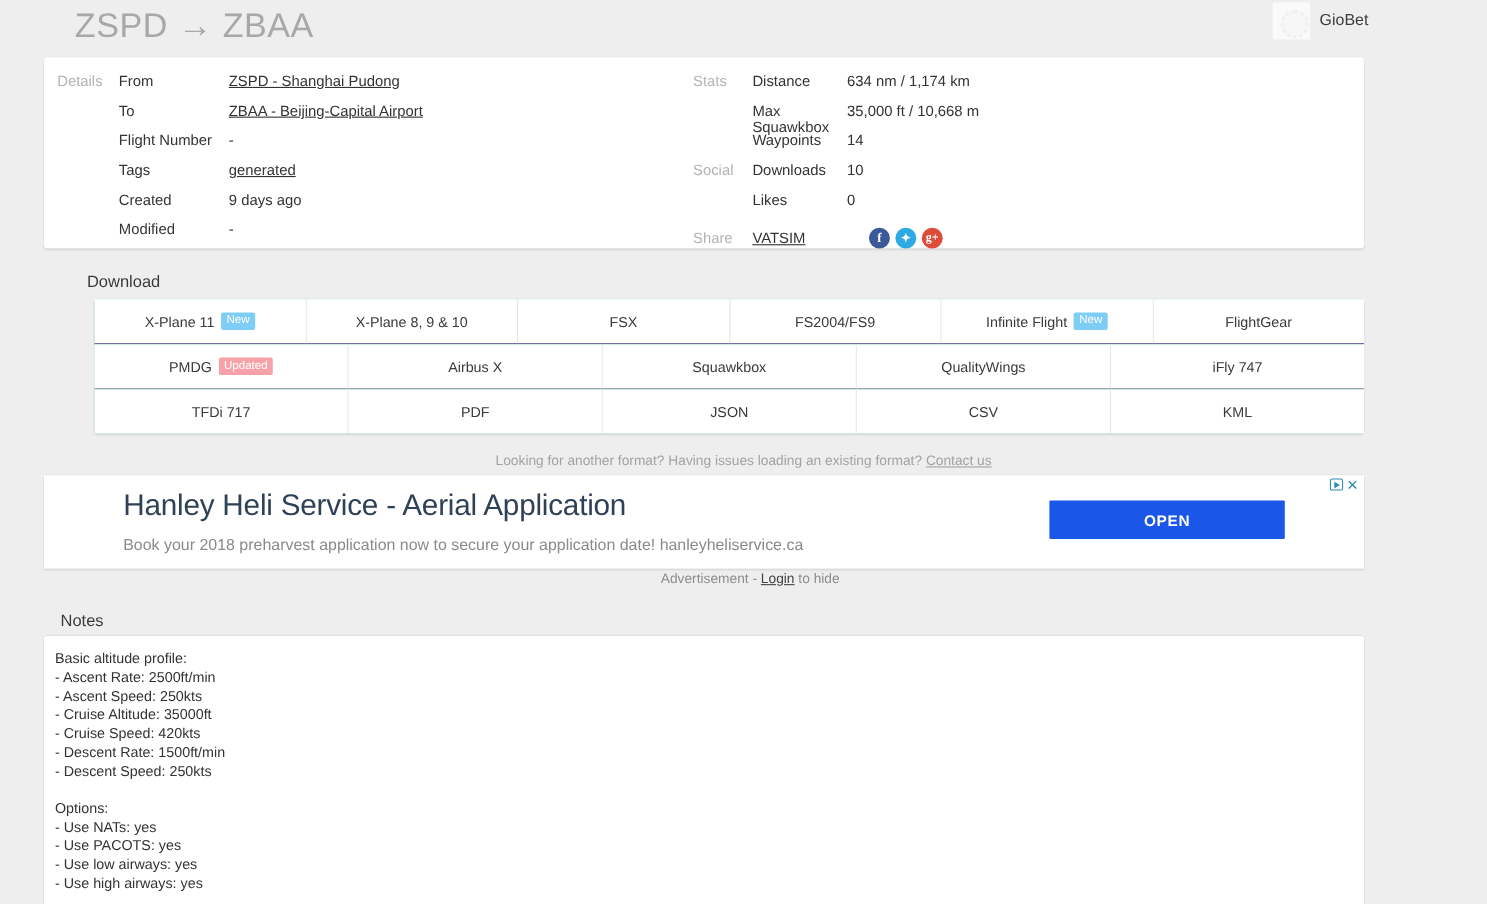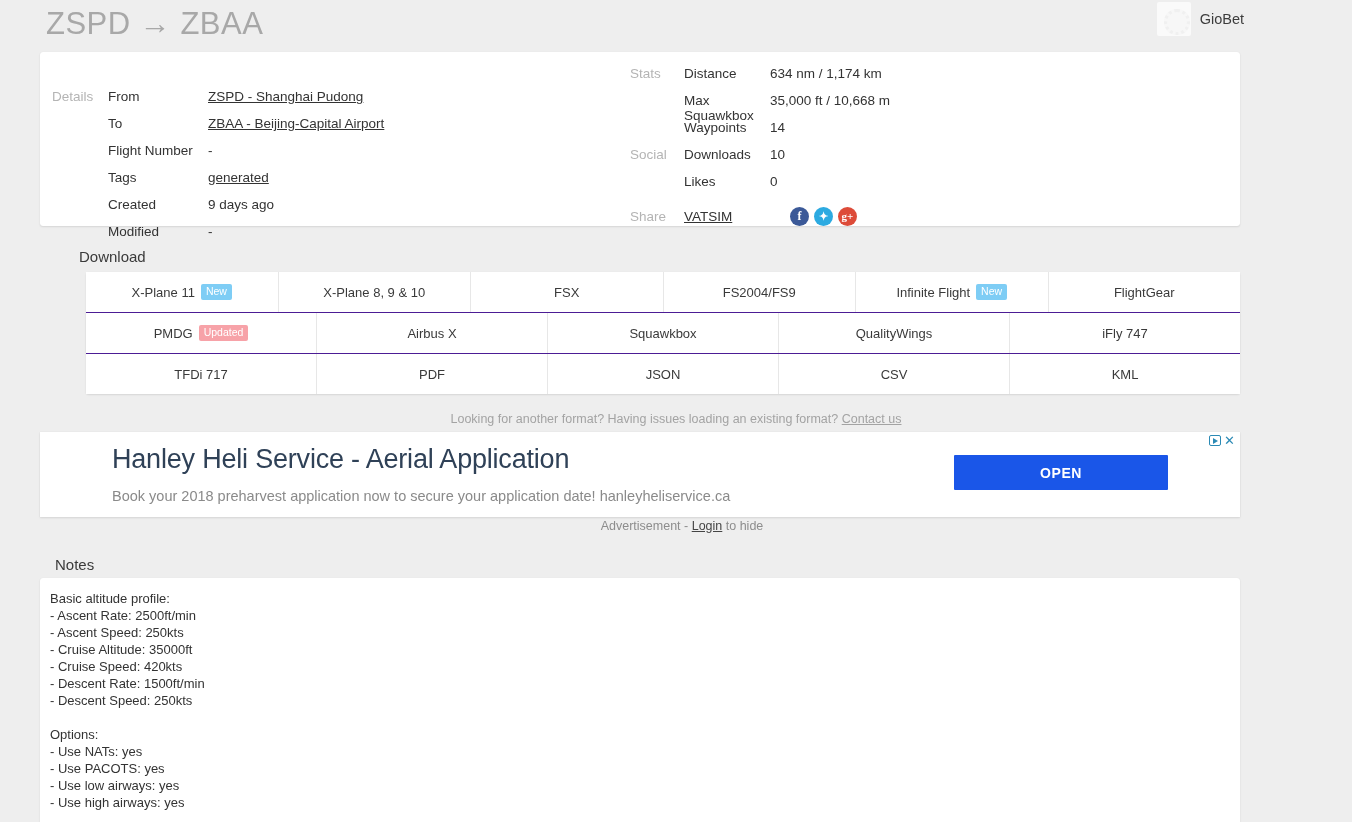--- a/index.html
+++ b/index.html
@@ -9,21 +9,21 @@
     background: #eeeeee;
     font-family: "Liberation Sans", sans-serif;
     overflow: hidden;
   }
   .page { position: relative; width: 1352px; height: 822px; }
 
   
   .header {
     position: relative;
     height: 44px;
-    padding: 0 0 0 46px;
+    padding: 0 0 0 68px;
     display: flex;
     align-items: center;
   }
   .route-title {
     font-size: 31px;
     font-weight: 400;
     color: #a8a8a8;
     letter-spacing: 0.5px;
     line-height: 1;
     padding-top: 2px;
@@ -63,21 +63,21 @@
   }
 
   
   .details-card {
     position: absolute;
     left: 40px; top: 52px;
     width: 1200px; height: 174px;
     padding: 14px 0 0 0;
   }
   .details-cols { display: flex; }
-  .col-left  { width: 590px; padding-left: 12px; margin-top: 23px; }
+  .col-left  { width: 590px; padding-left: 12px; }
   .col-right { width: 560px; padding-left: 0px; }
 
   .drow {
     display: flex;
     align-items: baseline;
     height: 27px;
   }
   .dgroup {
     width: 56px;
     font-size: 13.5px;

